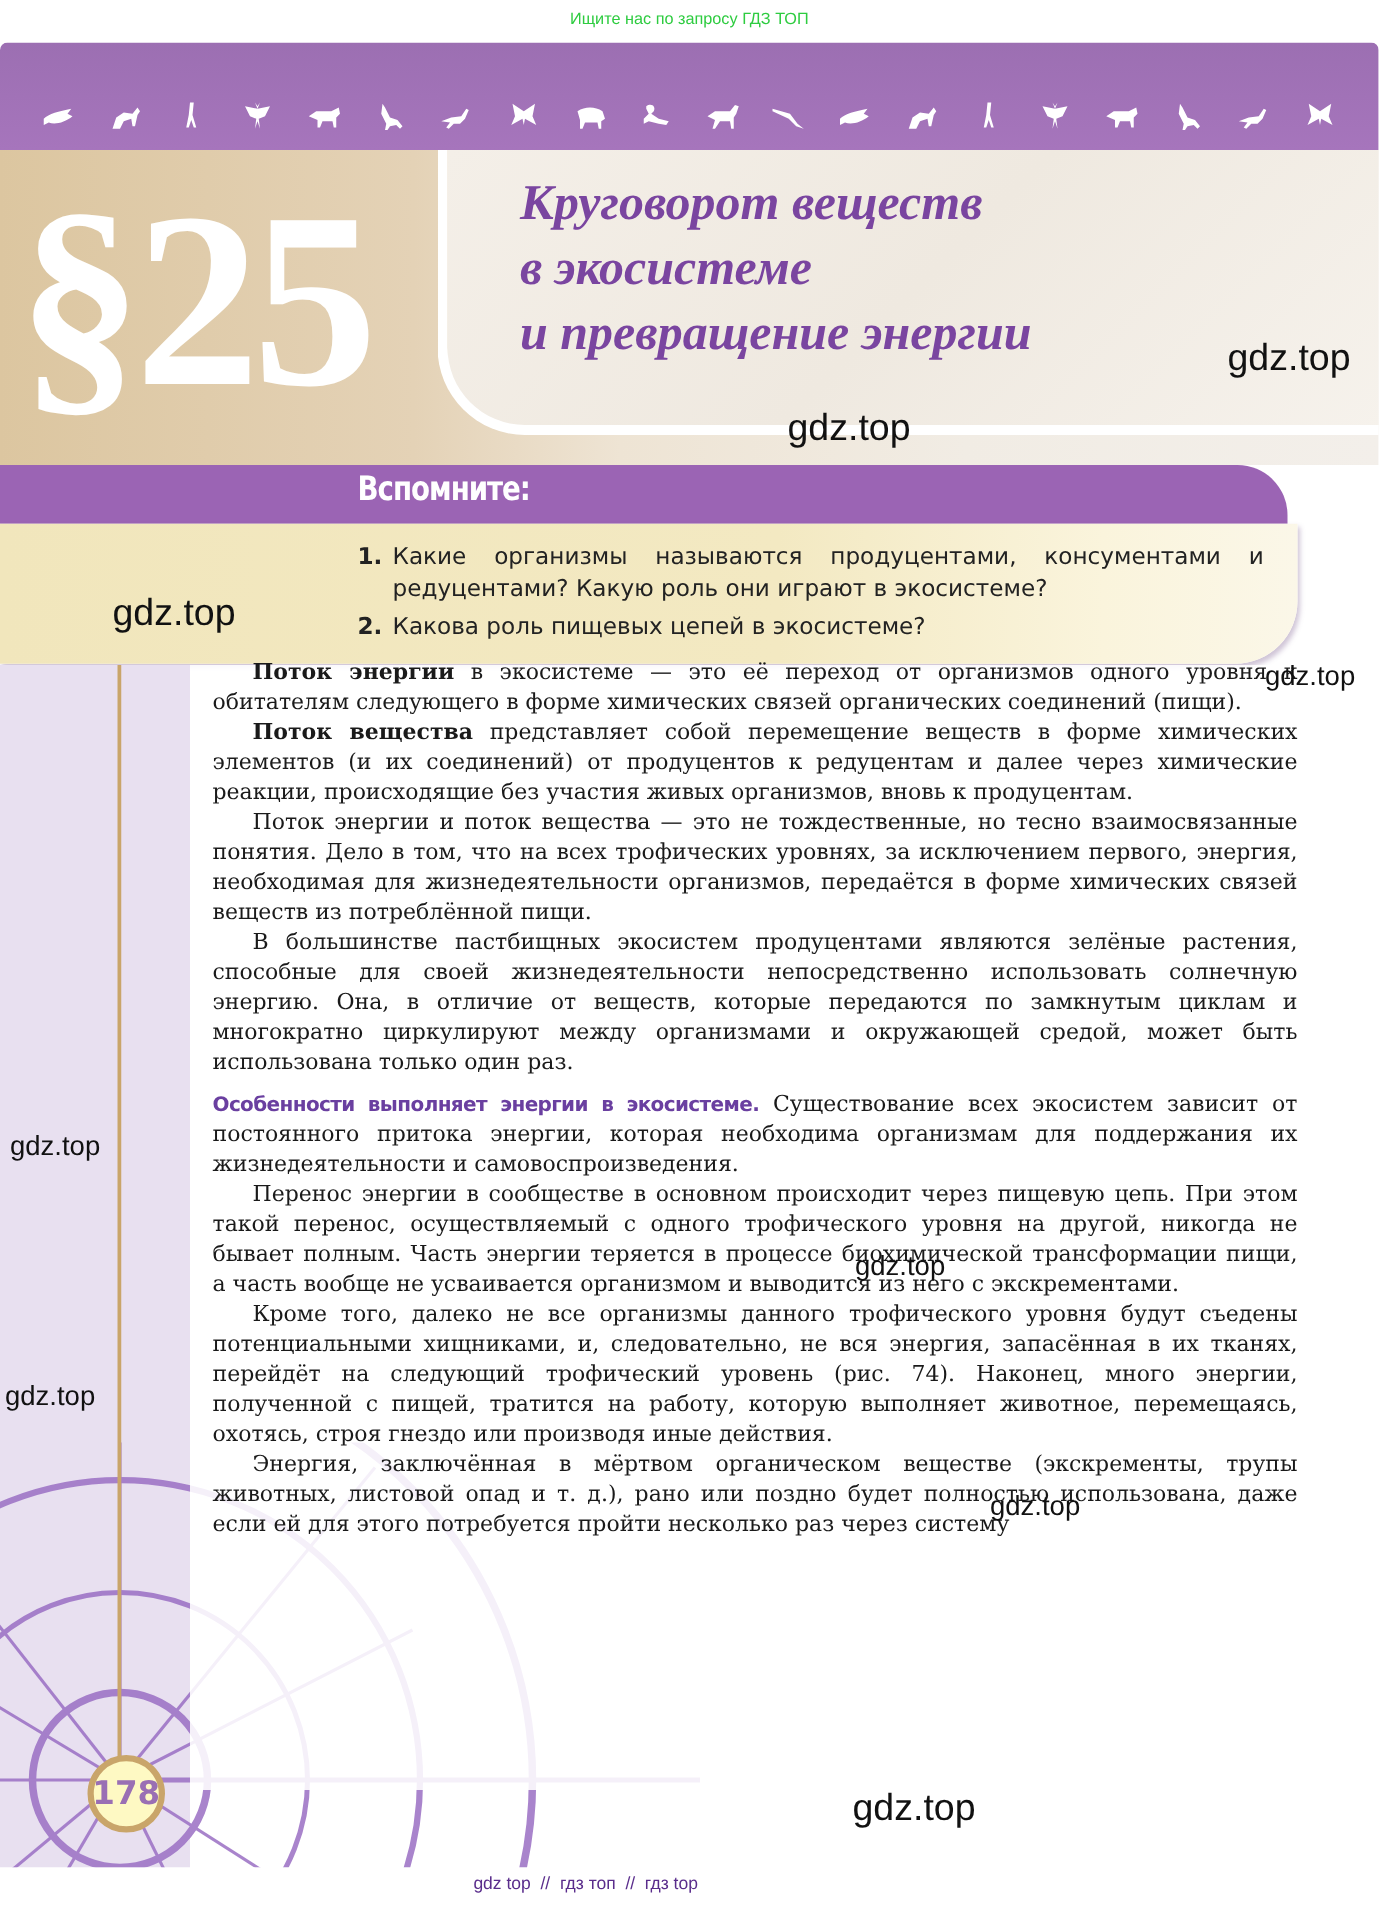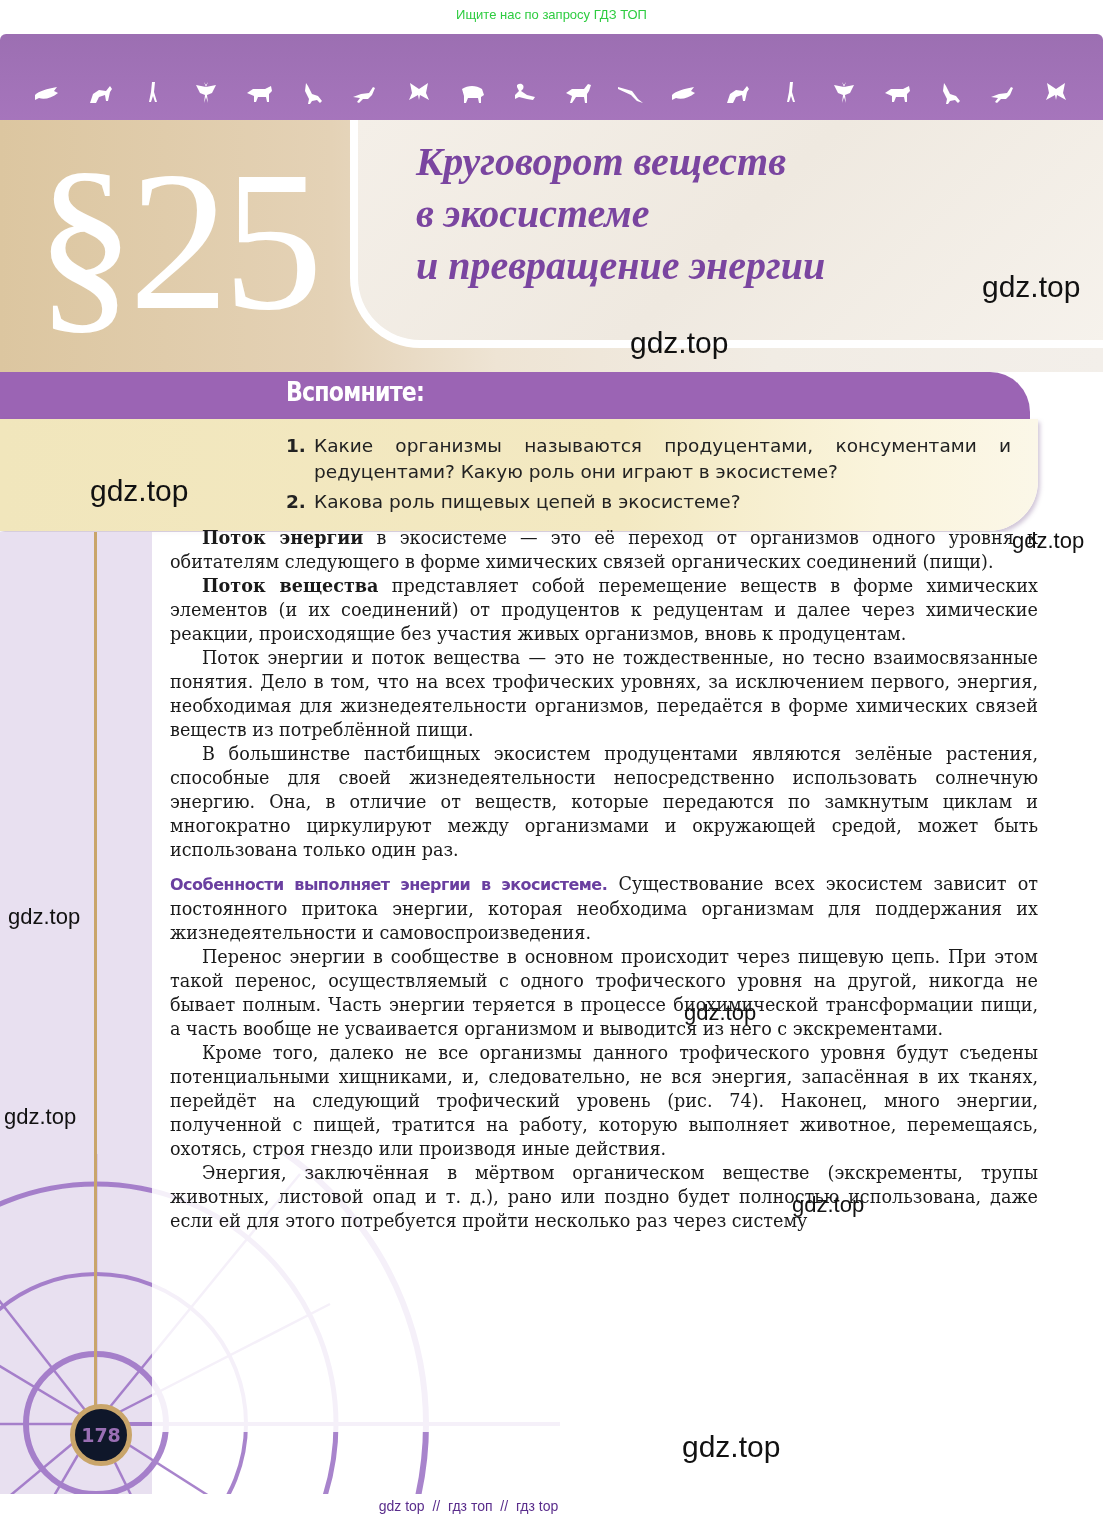--- a/index.html
+++ b/index.html
@@ -14,22 +14,22 @@
     border-radius: 6px 6px 0 0; }
 
   .animal-strip { position: absolute; top: 0; left: 0; width: 1103px; height: 86px;
     background: linear-gradient(#9c6fb2, #a675bc); display: flex; align-items: flex-end;
     justify-content: space-around; padding: 0 20px 14px 20px; }
   .animal { width: 30px; height: 26px; display: flex; align-items: center; justify-content: center; }
   .animal svg { width: 28px; height: 24px; fill: #ffffff; }
 
   .header-band { position: absolute; top: 86px; left: 0; width: 1103px; height: 252px;
     background: linear-gradient(90deg, #dcc6a0 0%, #e4d2b6 30%, #eee4d4 45%, #f1ece4 70%, #f3efea 100%); }
-  .para-num { position: absolute; left: 35px; top: 6px; font-family: "Liberation Serif", serif;
-    font-size: 200px; font-weight: 400; color: #ffffff; letter-spacing: -6px; line-height: 230px; }
+  .para-num { position: absolute; left: 14px; top: 6px; font-family: "Liberation Serif", serif;
+    font-size: 200px; font-weight: 700; color: #ffffff; letter-spacing: -6px; line-height: 230px; }
   .title-panel { position: absolute; left: 350px; top: 0; width: 760px; height: 228px;
     background: linear-gradient(135deg, #f4efe8 0%, #efe9e0 50%, #f6f2ec 100%);
     border-left: 8px solid #ffffff; border-bottom: 8px solid #ffffff; border-radius: 0 0 0 70px; }
   .title { position: absolute; left: 58px; top: 16px; font-family: "Liberation Serif", serif;
     font-style: italic; font-weight: 700; font-size: 40px; line-height: 52px; color: #7a45a0; }
 
   .remember-box { position: absolute; top: 338px; left: 0; width: 1040px; height: 160px; }
   .remember-head { position: absolute; left: 0; top: 0; width: 1030px; height: 47px;
     background: #9b64b4; border-radius: 0 40px 0 0; }
   .remember-title { position: absolute; left: 286px; top: 4px; font-family: "DejaVu Sans", sans-serif;
@@ -56,22 +56,22 @@
     text-align: justify; }
   .body-text p { text-indent: 32px; }
   .body-text p.no-indent { text-indent: 0; }
   .dropcap { float: left; width: 44px; height: 66px; margin: 5px 6px 0 0; position: relative; }
   .run-head { font-family: "DejaVu Sans", sans-serif; font-weight: 700; color: #6a3fa0;
     font-size: 16px; letter-spacing: -0.5px; }
   .bold { font-weight: 700; }
   .sec-gap { margin-top: 10px; }
 
   .page-badge { position: absolute; left: 70px; top: 1370px; width: 62px; height: 62px; border-radius: 50%;
-    background: #0f172a; border: 5px solid #c9a56a; display: flex; align-items: center; justify-content: center;
-    font-family: "DejaVu Sans", sans-serif; font-weight: 700; font-size: 19px; color: #9a6fb4; }
+    background: #fef9c3; border: 5px solid #c9a56a; display: flex; align-items: center; justify-content: center;
+    font-family: "DejaVu Sans", sans-serif; font-weight: 700; font-size: 26px; color: #9a6fb4; }
 
   .wm { position: absolute; font-family: "Liberation Sans", sans-serif; color: #111; }
   .footer { position: absolute; top: 1498px; left: 0; width: 896px; text-align: center;
     font-family: "Liberation Sans", sans-serif; font-size: 14px; color: #5a2d8c; padding-left: 41px; }
 </style>
 </head>
 <body>
 
 <div class="top-banner">Ищите нас по запросу ГДЗ ТОП</div>
 

